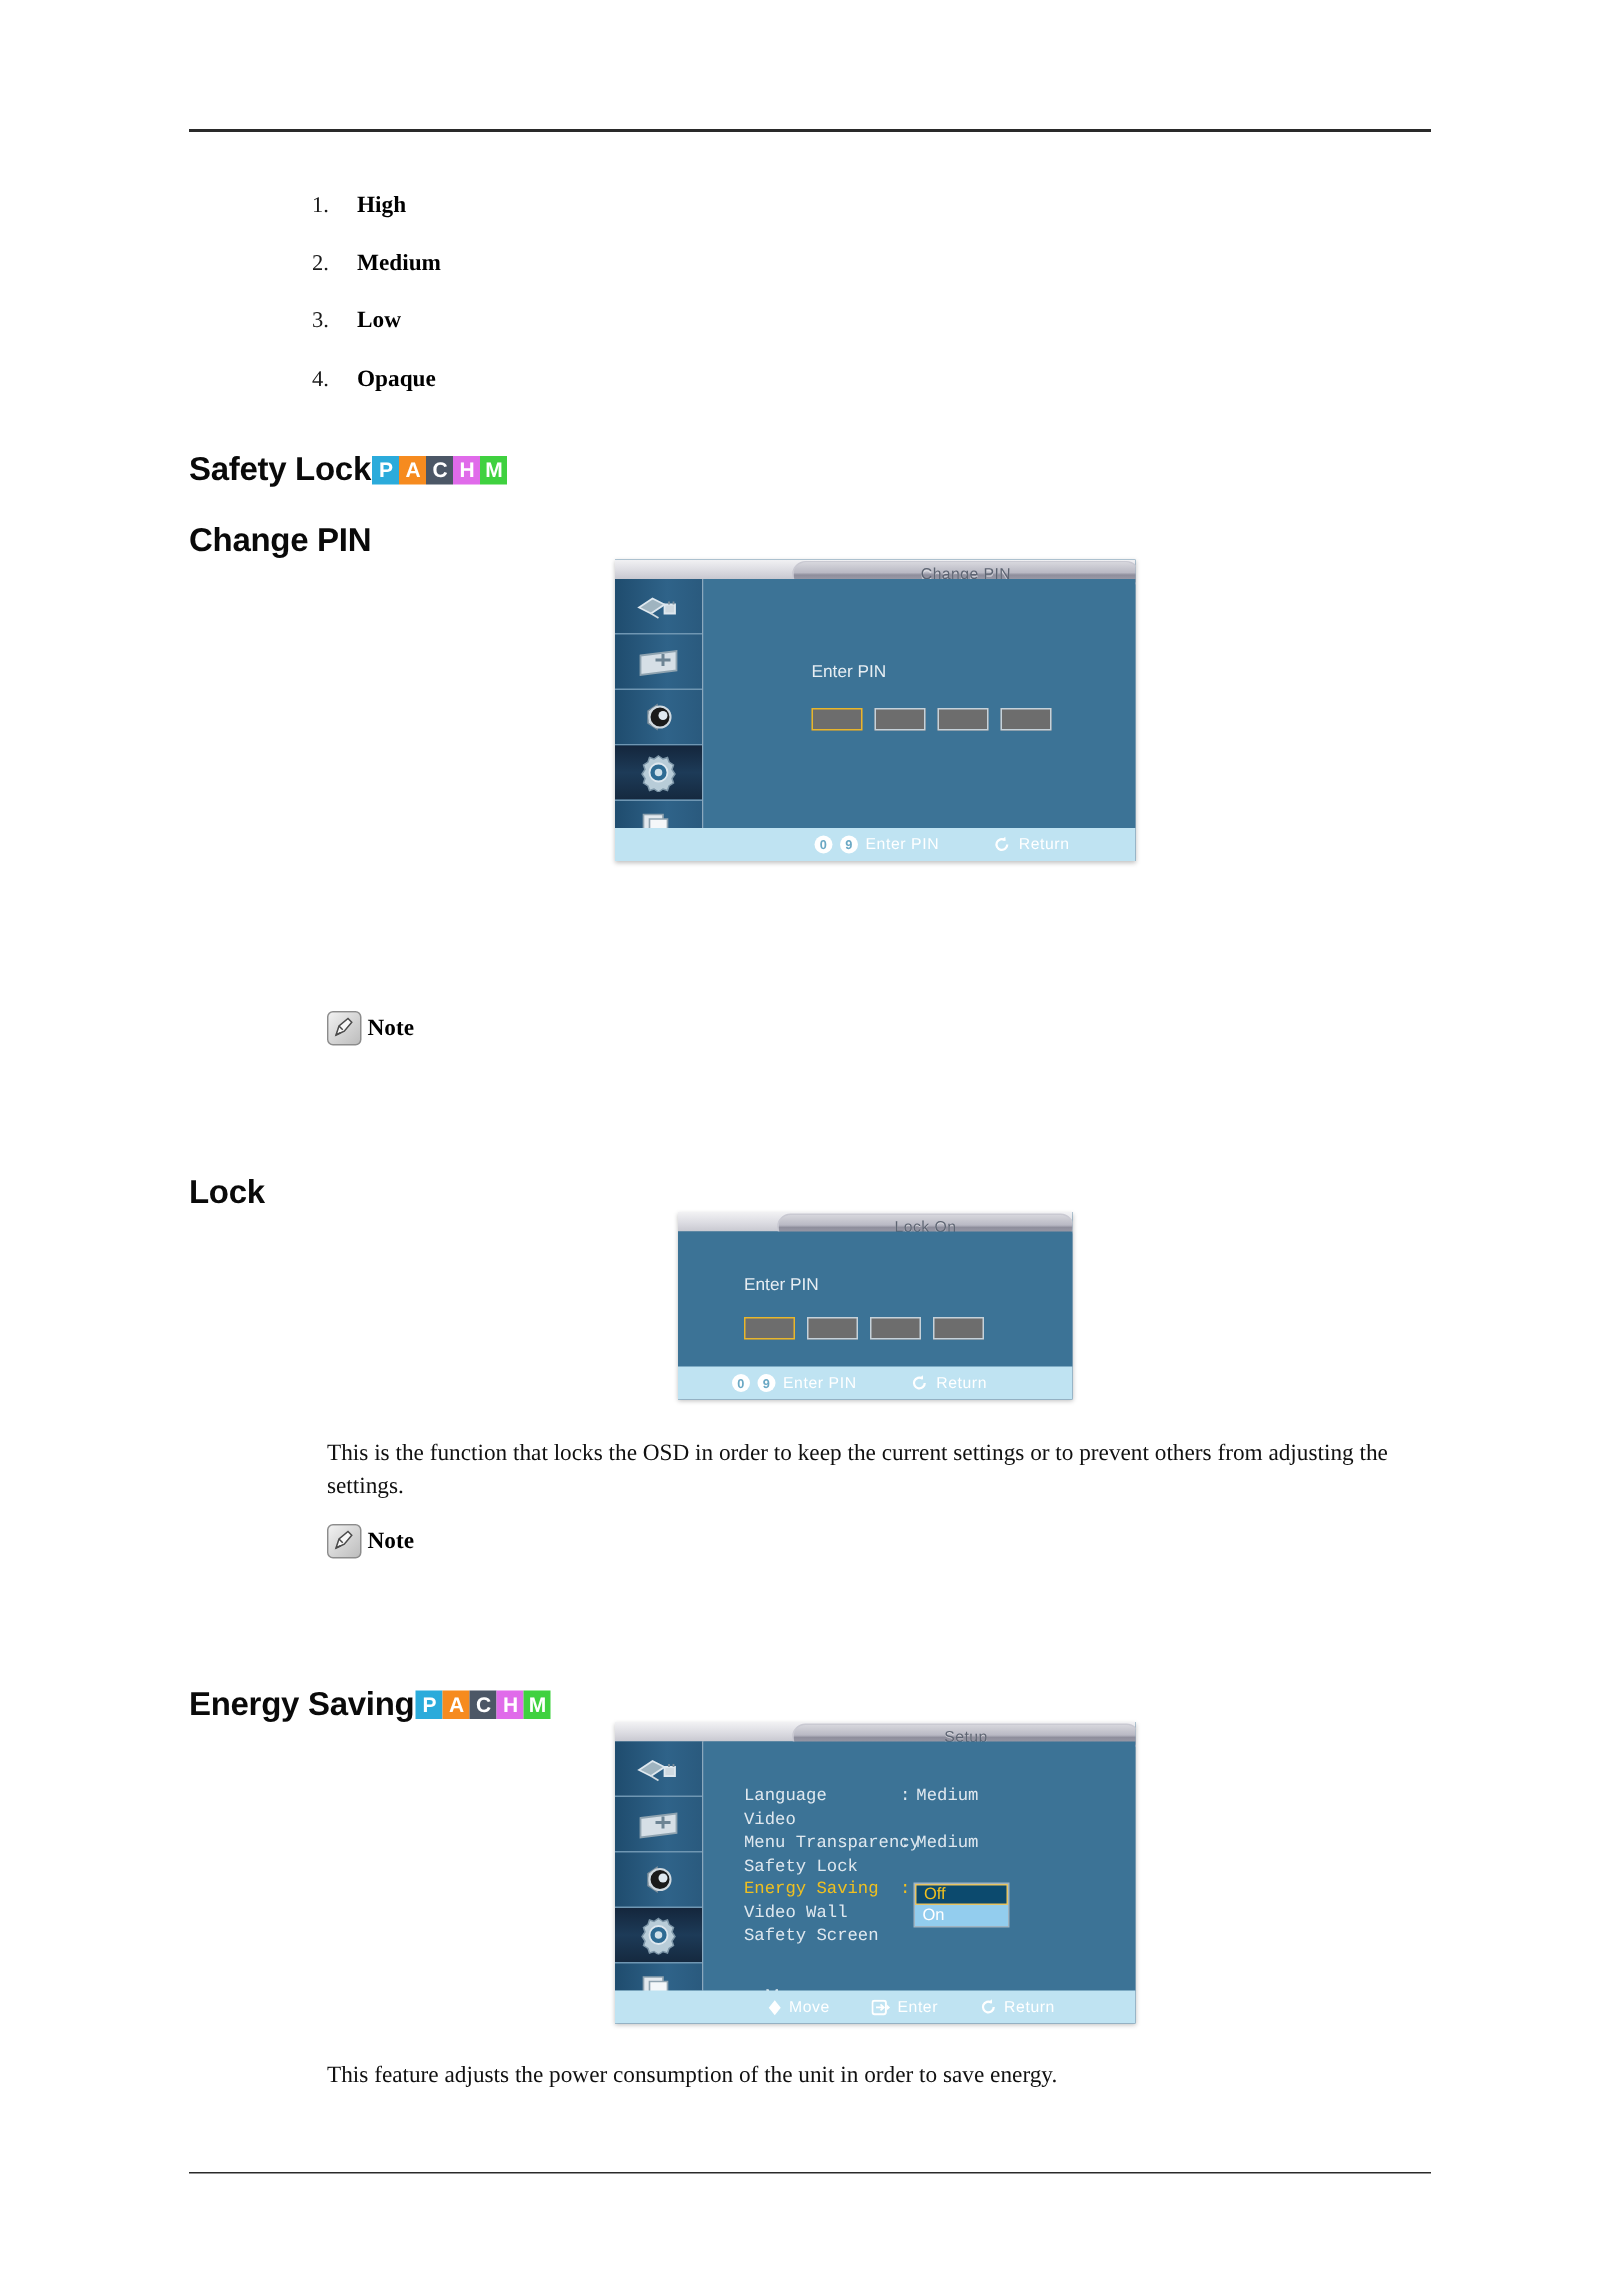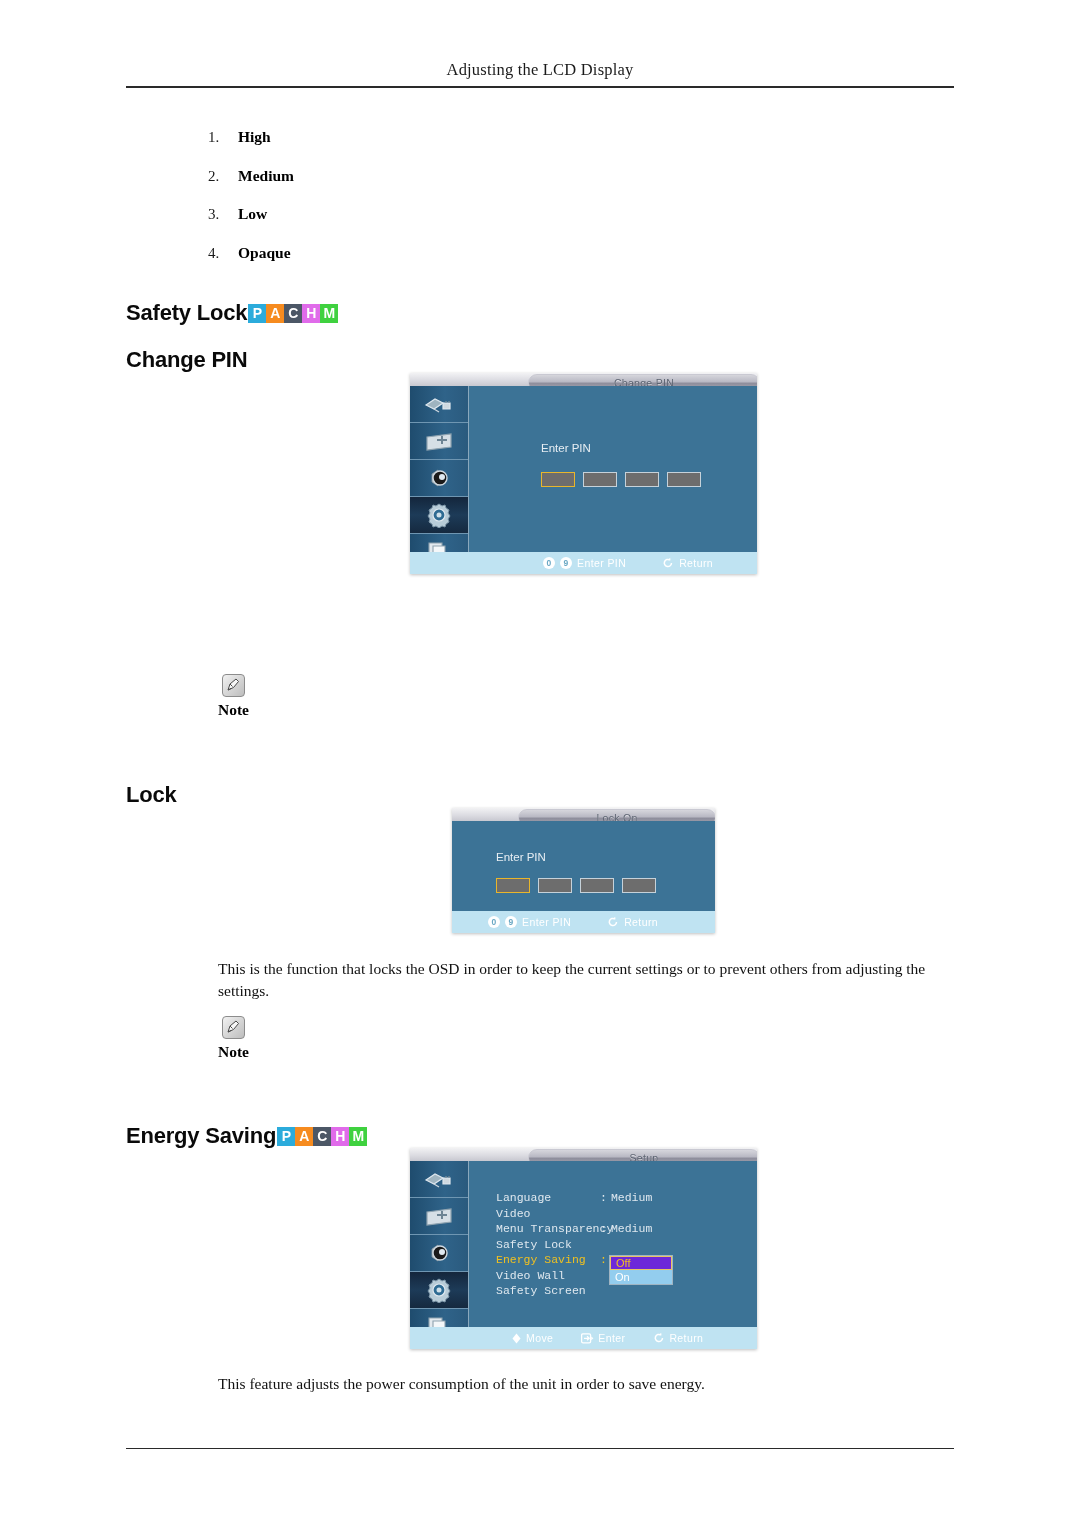--- a/index.html
+++ b/index.html
@@ -119,21 +119,20 @@
   }
   .para b { font-weight: bold; }
 
   
   .note {
     position: absolute;
     left: 218px;
     display: flex;
     align-items: center;
     gap: 4px;
-    flex-direction: column;
   }
   .note-ico {
     width: 21px; height: 21px;
     border-radius: 4px;
     background: linear-gradient(135deg,#f2f2f2 0%,#d9d9d9 45%,#bdbdbd 100%);
     border: 1px solid #8c8c8c;
     position: relative;
     flex: none;
   }
   .note-ico svg { position: absolute; left: 2px; top: 2px; }
@@ -283,36 +282,35 @@
   }
   .dd-opt {
     height: 14px;
     display: flex;
     align-items: center;
     padding-left: 5px;
     font-family: "Liberation Sans", sans-serif;
     font-size: 11px;
   }
   .dd-opt.off {
-    background: #6d28d9;
+    background: #0c4a6e;
     color: #f0c020;
     border: 1px solid #e8c463;
     height: 12px;
   }
   .dd-opt.on {
     background: #93cdee;
     color: #ffffff;
   }
 </style>
 </head>
 <body>
 
 <div class="page">
 
-  <div class="header-title">Adjusting the LCD Display</div>
   <div class="header-rule"></div>
 
   <div class="num-list">
     <div class="num-item">
       <span class="n">1.</span>
       <span class="lbl">High</span>
     </div>
     <div class="num-item">
       <span class="n">2.</span>
       <span class="lbl">Medium</span>

